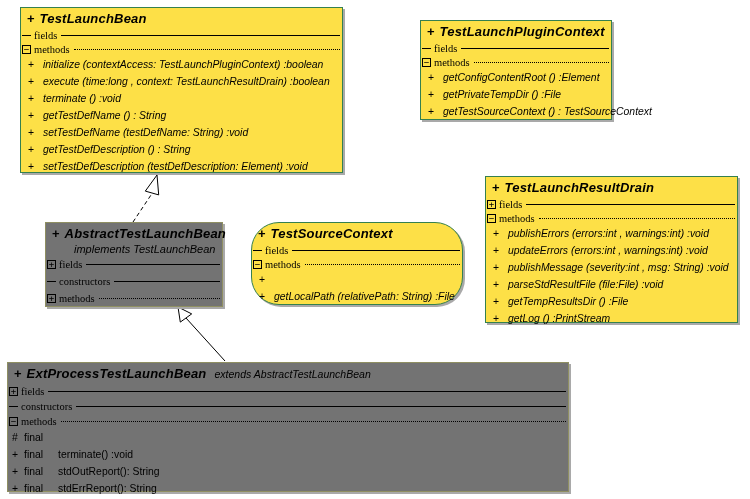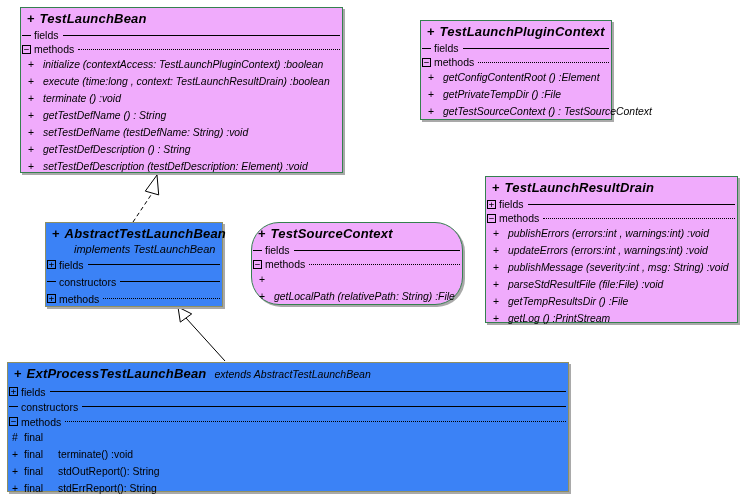--- a/index.html
+++ b/index.html
@@ -1,36 +1,36 @@
 <!DOCTYPE html>
 <html><head>
 <meta charset="utf-8">
 <style>
   html,body{margin:0;padding:0;background:#ffffff;}
   #canvas{position:relative;width:750px;height:499px;background:#ffffff;overflow:hidden;
           font-family:"Liberation Sans",sans-serif;color:#000;}
   #arrow-layer{position:absolute;left:0;top:0;z-index:1;}
   .uml-box{position:absolute;box-sizing:border-box;border:1px solid;z-index:2;
            box-shadow:2px 2px 0 #a9a9a9;white-space:nowrap;}
-  .scheme-green{background:#f0abfc;border-color:#35804f;}
-  .scheme-yellow{background:#3b82f6;border-color:#8f8f62;}
+  .scheme-green{background:#fde047;border-color:#35804f;}
+  .scheme-yellow{background:#737373;border-color:#8f8f62;}
   .box-title{line-height:17px;padding:2px 4px 1px 6px;font-size:13px;}
   .title-prefix{font-weight:bold;margin-right:5px;}
   .title-name{font-weight:bold;font-style:italic;letter-spacing:.2px;}
   .subtitle{font-size:10.5px;font-style:italic;font-weight:normal;}
   .subtitle-inline{margin-left:8px;}
   .subtitle-row{line-height:13px;padding-left:28px;font-size:11px;font-style:italic;}
   .section{display:flex;align-items:center;height:14px;padding:0 2px 0 1px;font-size:10.5px;}
   #box-AbstractTestLaunchBean .section{height:17px;}
   #box-ExtProcessTestLaunchBean .section{height:15px;}
   .tog{display:inline-block;width:9px;height:9px;box-sizing:border-box;border:1px solid #000;
        font-size:9px;line-height:7px;text-align:center;margin-right:3px;flex:0 0 auto;
        font-family:"DejaVu Sans Mono",monospace;cursor:pointer;}
   .dash{display:inline-block;width:9px;border-top:1px solid #000;margin-right:3px;flex:0 0 auto;}
-  .section-label{margin-right:4px;}
+  .section-label{margin-right:4px;font-family:Liberation Serif, serif;}
   .section-line{flex:1;border-top:1px solid #000;height:0;}
   .section-line.dotted{border-top:1px dotted #000;}
   .member{display:flex;align-items:center;height:17px;font-size:10.4px;padding-left:7px;}
   .member-prefix{flex:0 0 15px;}
   .member-mod{flex:0 0 34px;}
   .scheme-green .member-text{font-style:italic;}
   #box-ExtProcessTestLaunchBean .member{padding-left:4px;}
   #box-ExtProcessTestLaunchBean .member-prefix{flex:0 0 12px;}
   
   #box-TestLaunchBean{left:20px;top:7px;width:323px;height:166px;}

